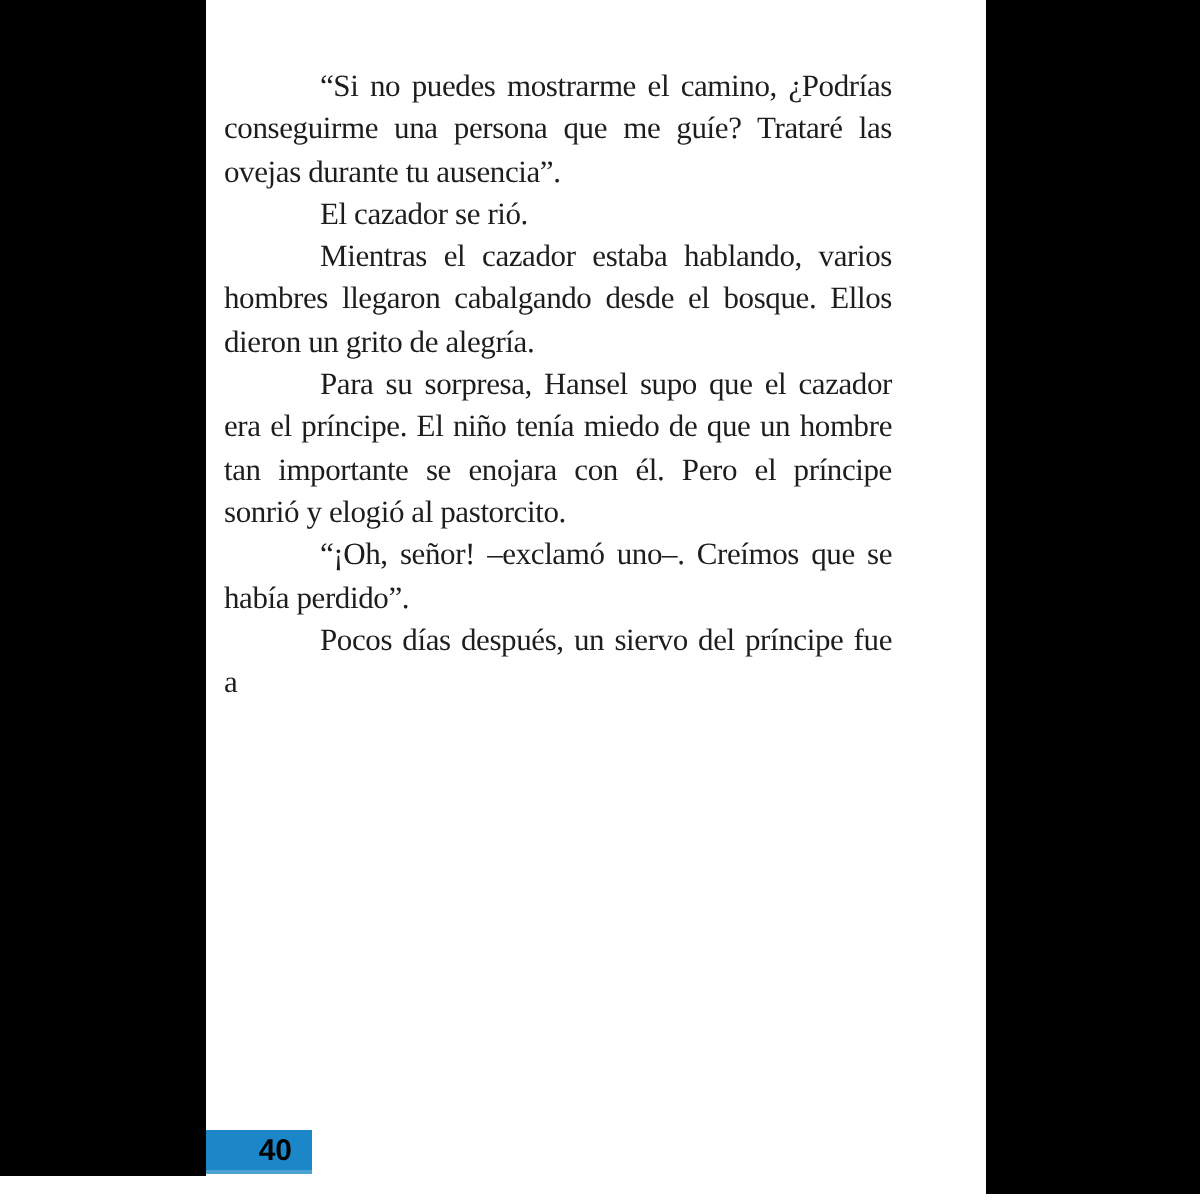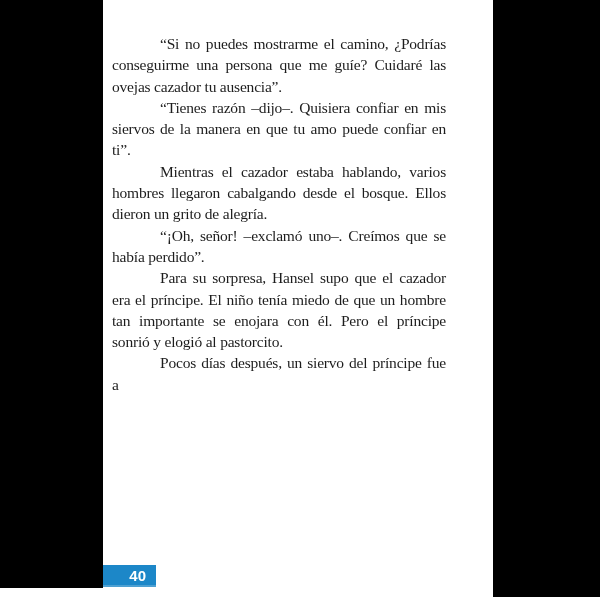--- a/index.html
+++ b/index.html
@@ -60,25 +60,25 @@
 </head>
 <body>
 
 <div class="canvas">
 
   <div class="scan-border left" style="background: rgb(0, 0, 0);"></div>
 
   <div class="scan-border right" style="background: rgb(0, 0, 0);"></div>
 
   <div class="page-text" style="color: rgb(29, 29, 29);">
-      <p>“Si no puedes mostrarme el camino, ¿Podrías conseguirme una persona que me guíe?  Cuidaré las ovejas cazador tu ausencia”.</p>
-      <p>“Tienes razón –dijo–. Quisiera confiar en mis siervos de la manera en que tu amo puede confiar en ti”.</p>
+      <p>“Si no puedes mostrarme el camino, ¿Podrías conseguirme una persona que me guíe?  Trataré las ovejas durante tu ausencia”.</p>
+      <p>El cazador se rió.</p>
       <p>Mientras el cazador estaba hablando, varios hombres llegaron cabalgando desde el bosque. Ellos dieron un grito de alegría.</p>
+      <p>Para su sorpresa, Hansel supo que el cazador era el príncipe. El niño tenía miedo de que un hombre tan importante se enojara con él. Pero el príncipe sonrió y elogió al pastorcito.</p>
       <p>“¡Oh, señor! –exclamó uno–. Creímos que se había perdido”.</p>
-      <p>Para su sorpresa, Hansel supo que el cazador era el príncipe. El niño tenía miedo de que un hombre tan importante se enojara con él. Pero el príncipe sonrió y elogió al pastorcito.</p>
       <p>Pocos días después, un siervo del príncipe fue a</p>
     </div>
 
   <div class="page-number-box" style="background: rgb(28, 135, 200); border-bottom-color: rgb(77, 160, 210);">
-    <span style="color: #ffffff;">40</span>
+    <span style="color: #000000;">40</span>
   </div>
 
 </div>
 
 </body></html>

